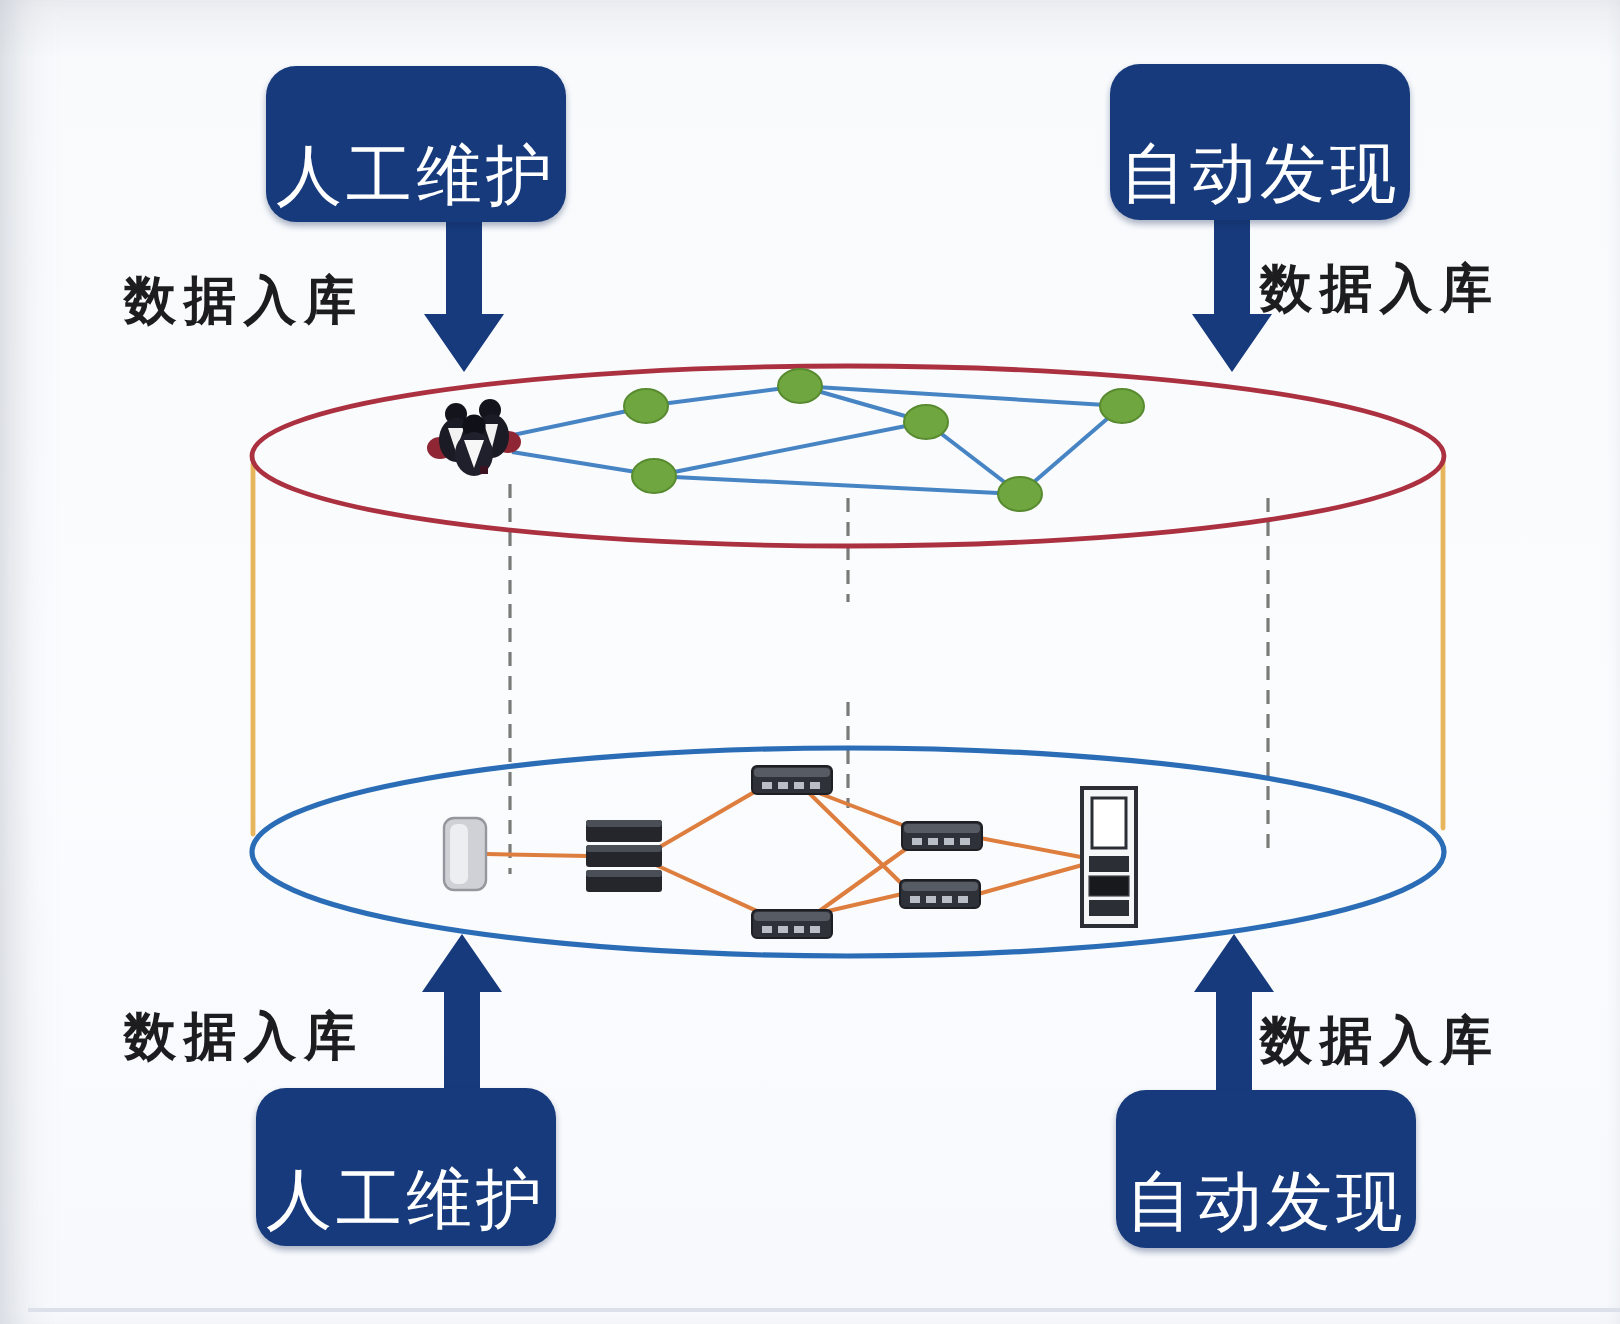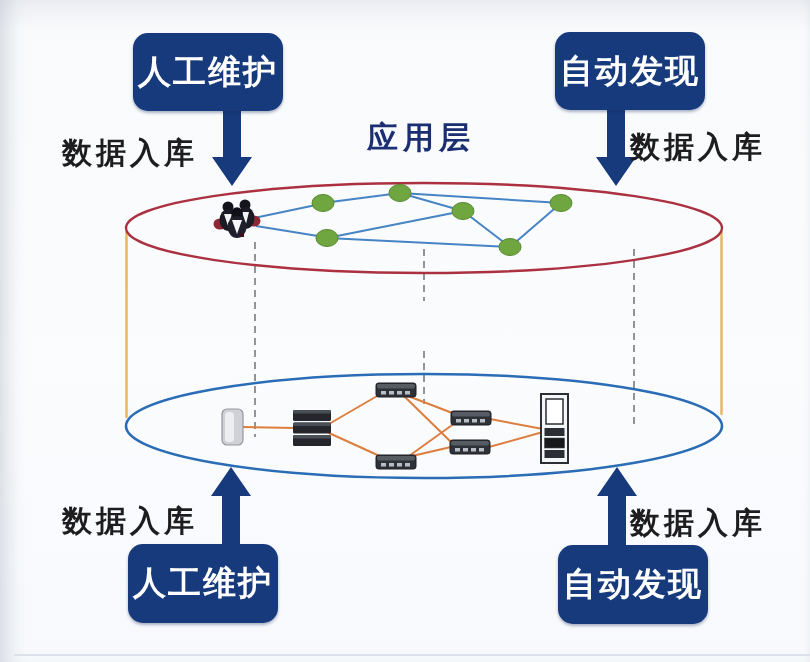--- a/index.html
+++ b/index.html
@@ -12,38 +12,38 @@
     width:810px;height:662px;
     overflow:hidden;
     background:linear-gradient(180deg,#eceef2 0px,#f8fafc 30px,#fbfcfe 55%,#f7f9fc 100%);
     box-shadow:inset 20px 0 22px -16px rgba(170,176,188,.55), inset -6px 0 10px -8px rgba(190,195,205,.4);
   }
   #diagram-svg{position:absolute;left:0;top:0;}
 
   
   .action-box{
     position:absolute;
-    display:flex;align-items:center;justify-content:center;
+    display:flex;align-items:flex-end;justify-content:center;
     background:var(--navy,#163a7c);
     color:#fff;
     border-radius:15px;
-    font-size:33px;font-weight:bold;letter-spacing:2px;
+    font-size:33px;font-weight:normal;letter-spacing:2px;
     box-shadow:0 2px 3px rgba(20,40,90,.35);
     white-space:nowrap;
   }
   .box-tl{left:133px;top:33px;width:150px;height:78px;}
   .box-tr{left:555px;top:32px;width:150px;height:78px;}
   .box-bl{left:128px;top:544px;width:150px;height:79px;}
   .box-br{left:558px;top:545px;width:150px;height:79px;}
 
   
   .data-in{
     position:absolute;
     color:var(--text-dark,#1d1d1f);
-    font-size:30px;font-weight:bold;letter-spacing:4px;
+    font-size:26px;font-weight:bold;letter-spacing:4px;
     white-space:nowrap;
   }
   .din-tl{left:62px;top:133px;}
   .din-tr{left:630px;top:127px;}
   .din-bl{left:62px;top:501px;}
   .din-br{left:630px;top:503px;}
 
   
   .layer-title{
     position:absolute;
@@ -204,16 +204,15 @@
   </div>
   <div class="action-box box-br">
     <span>自动发现</span>
   </div>
 
   <div class="data-in din-tl">数据入库</div>
   <div class="data-in din-tr">数据入库</div>
   <div class="data-in din-bl">数据入库</div>
   <div class="data-in din-br">数据入库</div>
 
-  <div class="layer-title lt-app">应用层</div>
 
   <div class="bottom-rule"></div>
 </div>
 
 </body></html>

